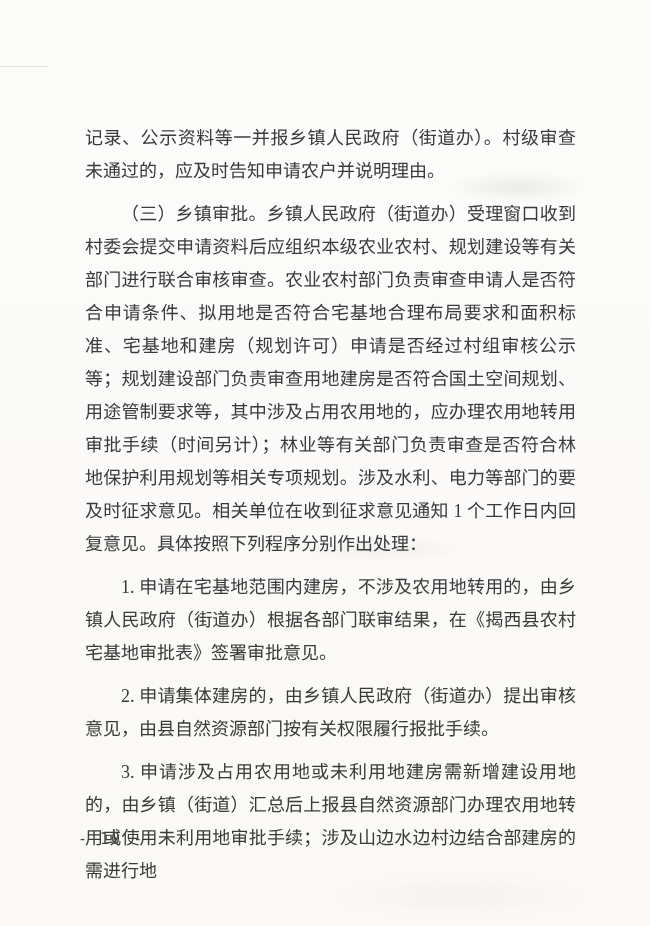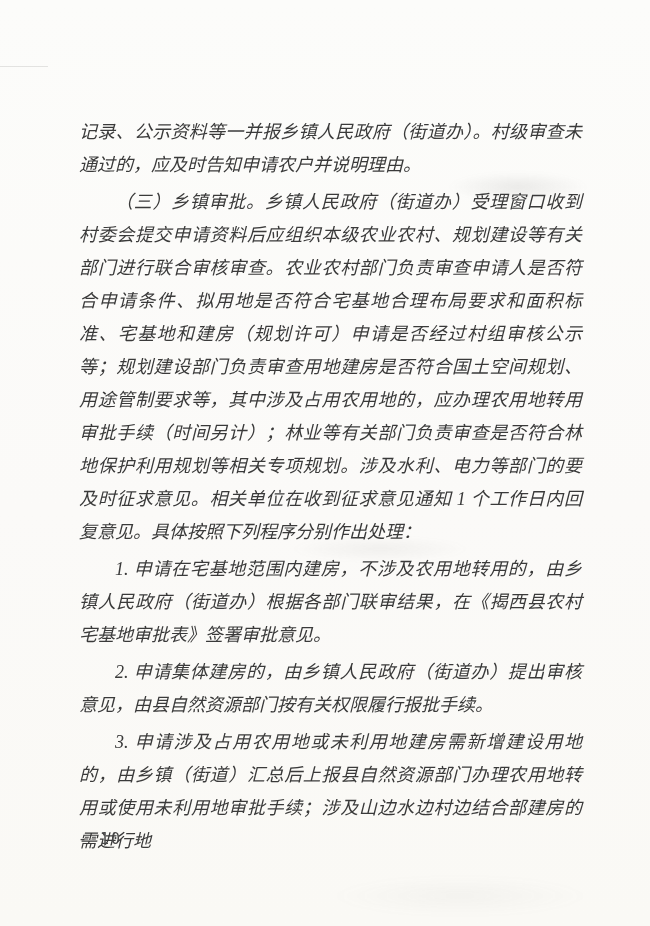--- a/index.html
+++ b/index.html
@@ -59,25 +59,24 @@
     top: 112px;
     width: 511px;
     font-family: "Liberation Serif", "DejaVu Serif", serif;
     font-size: 18px;
     line-height: 33px;
     color: #3a3a3a;
     text-align: justify;
     text-justify: inter-character;
   }
   .content p {
-    margin: 4px;
+    margin: 10px;
     padding: 0;
     text-indent: 2em;
     word-break: break-all;
-    font-style: italic;
   }
   .content p.no-indent {
     text-indent: 0;
   }
   .footer {
     position: absolute;
     left: 78px;
     top: 830px;
     font-family: "DejaVu Sans Mono", "Liberation Mono", monospace;
     font-size: 15px;

